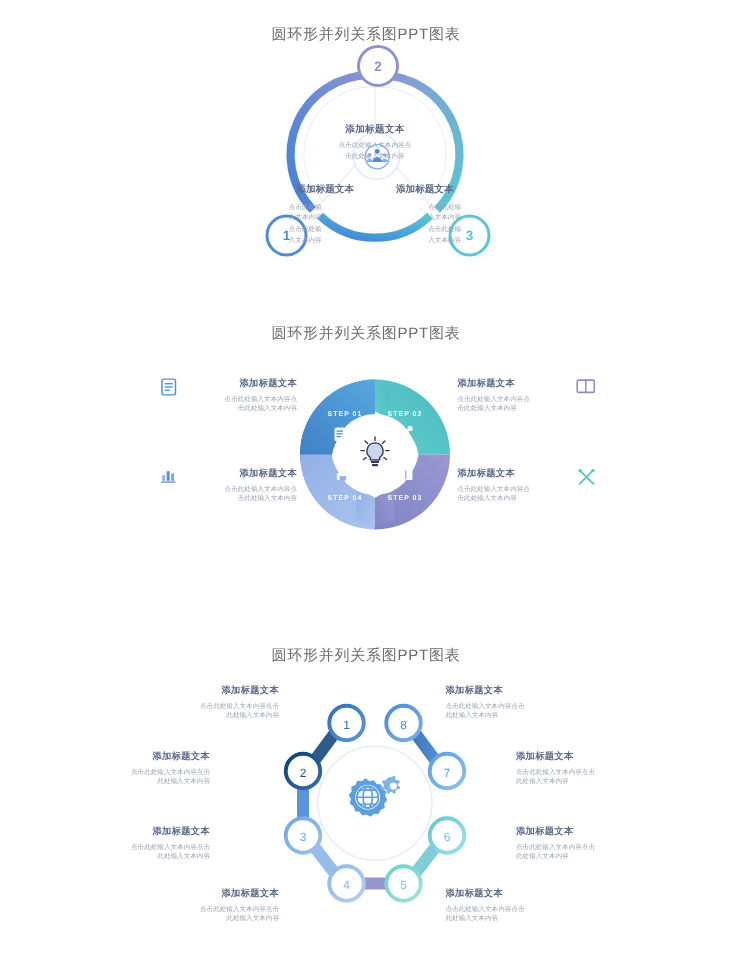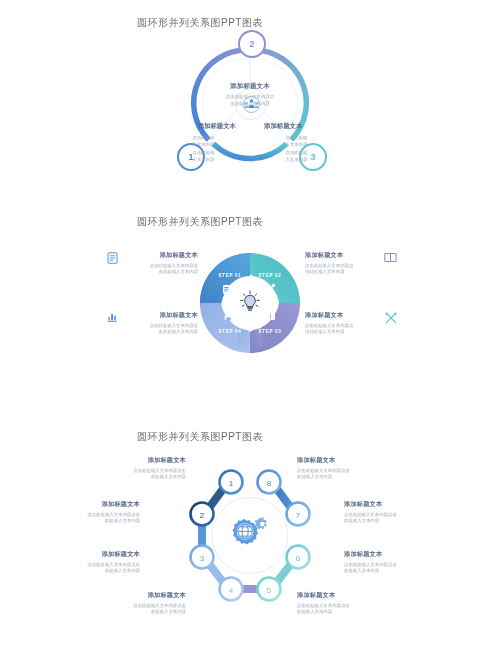--- a/index.html
+++ b/index.html
@@ -1,21 +1,21 @@
 <!DOCTYPE html>
 <html><head>
 <meta charset="utf-8">
 <style>
   html,body{margin:0;padding:0;}
   body{
     width:500px;height:653px;background:#ffffff;
     font-family:"Liberation Sans","DejaVu Sans",sans-serif;
     color:#4a4a4a;overflow:hidden;position:relative;
   }
-  .section{position:relative;width:400px;}
+  .section{position:relative;width:400px;padding-left:44px;}
   .sec-title{
     text-align:center;font-size:10px;color:#6b6b6b;letter-spacing:.5px;
     font-weight:400;
   }
 
   
   .tb-title{font-size:6.2px;color:#5a6a8a;font-weight:700;letter-spacing:.2px;white-space:nowrap;}
   .tb-body{font-size:4.4px;color:#9aa3b2;line-height:1.55;white-space:nowrap;}
 
   

